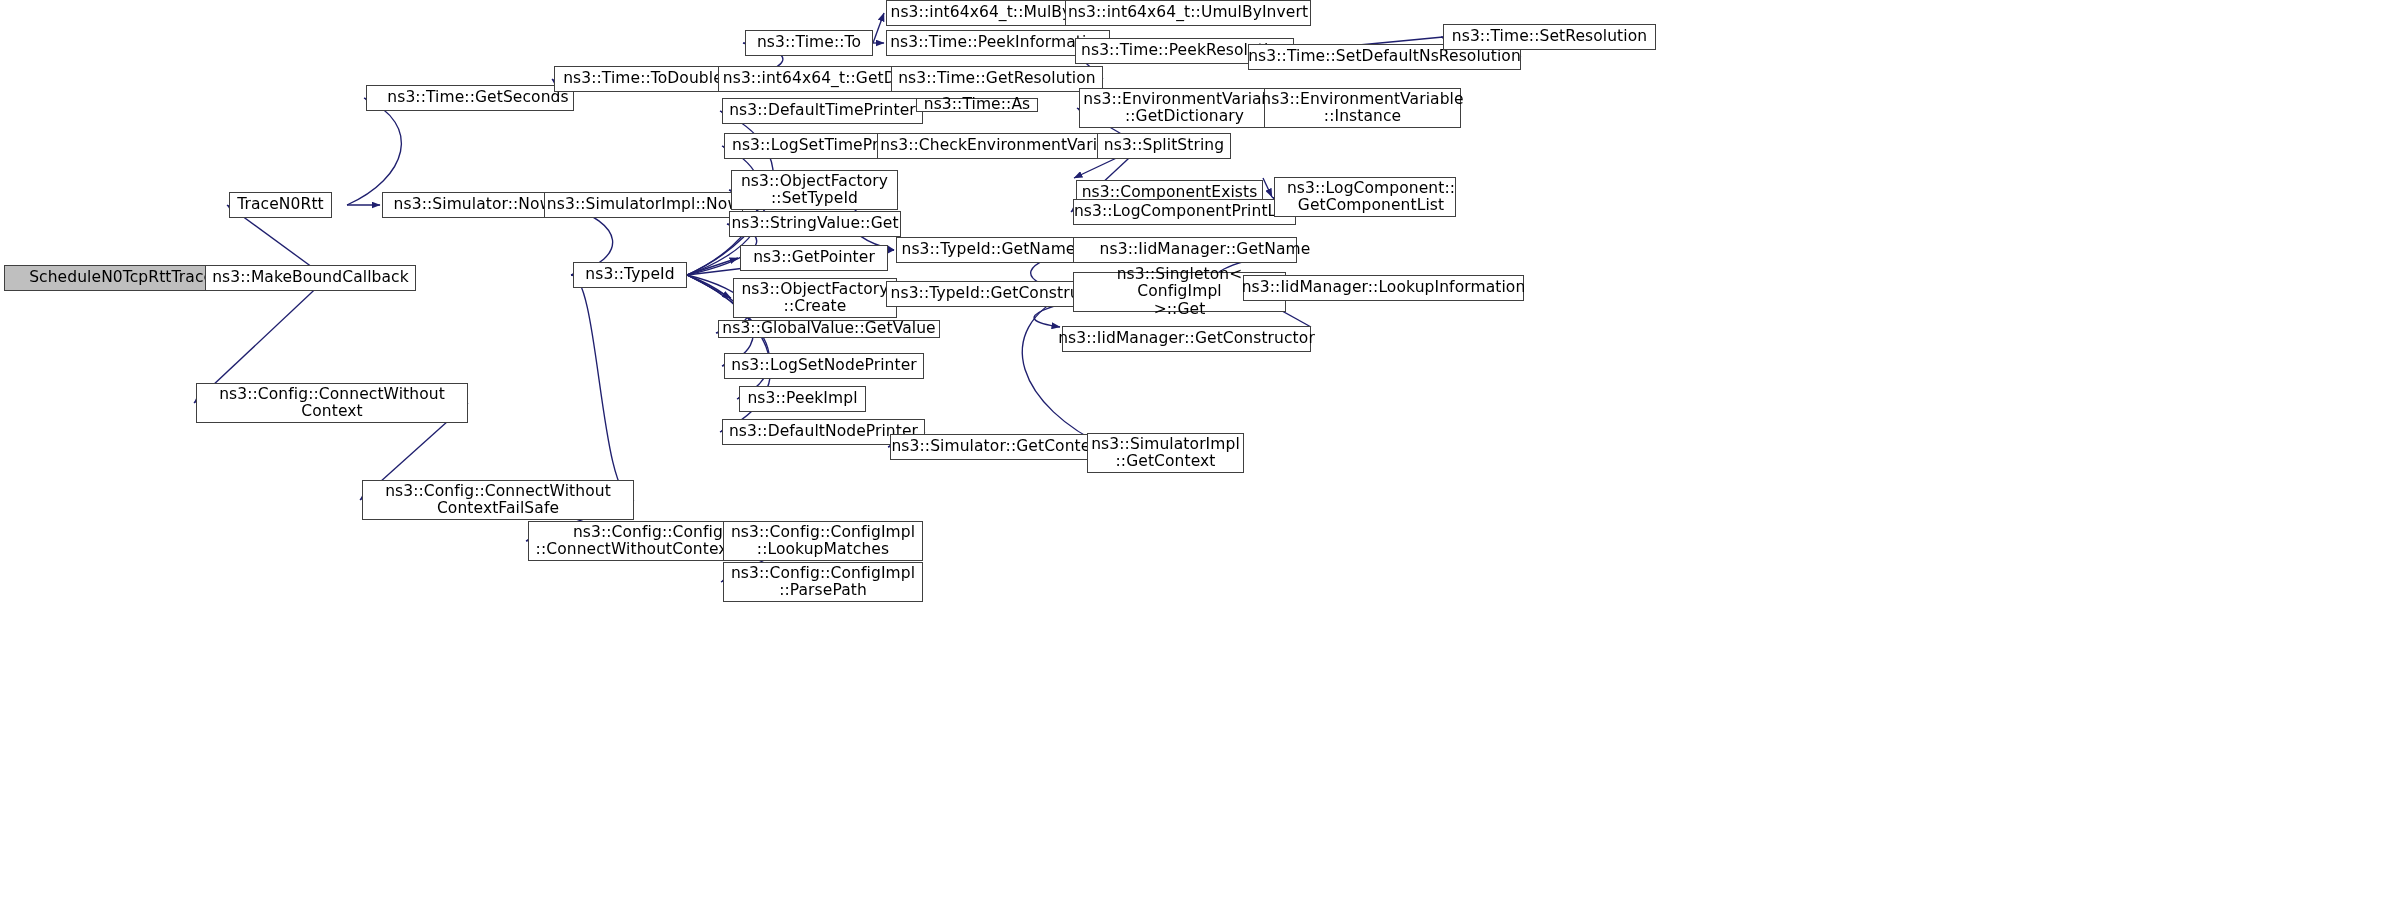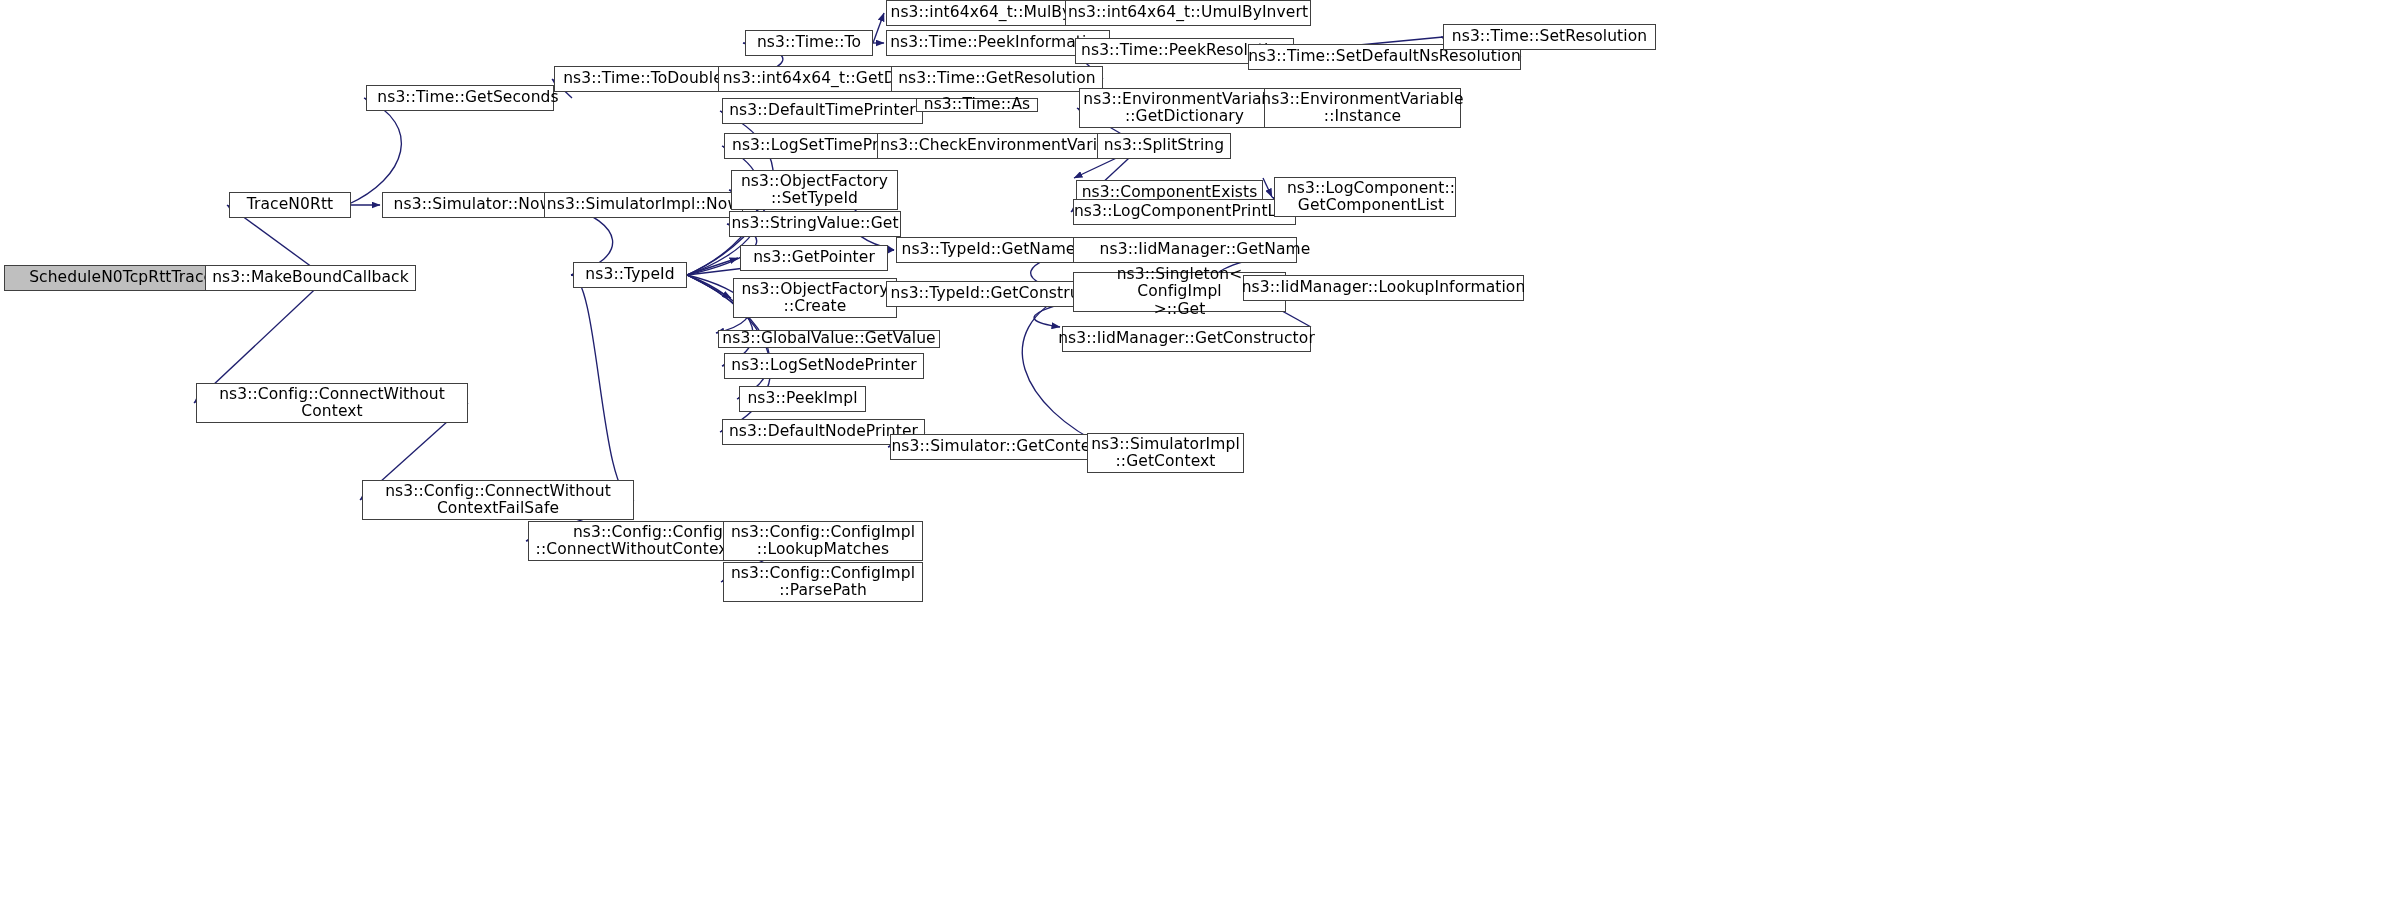--- a/index.html
+++ b/index.html
@@ -74,25 +74,25 @@
         <path d="M1107,447 L1085,453" marker-end="url(#ah)"></path>
         <path d="M1107,447 C1021.75,408.25 985.75,330.75 1071,292" marker-end="url(#ah)"></path>
         <path d="M468,403 L360,500" marker-end="url(#ah)"></path>
         <path d="M634,500 L526,541" marker-end="url(#ah)"></path>
         <path d="M634,500 C599.35,500 599.35,275 571,275" marker-end="url(#ah)"></path>
         <path d="M802,541 L721,541" marker-end="url(#ah)"></path>
         <path d="M802,541 L721,582" marker-end="url(#ah)"></path>
       </g>
   </svg>
 <div class="node root" style="left: 4px; top: 265px; width: 323px; height: 26px;">ScheduleN0TcpRttTraceConnection</div>
-    <div class="node" style="left: 229px; top: 192px; width: 122px; height: 26px;">TraceN0Rtt</div>
+    <div class="node" style="left: 229px; top: 192px; width: 103px; height: 26px;">TraceN0Rtt</div>
     <div class="node" style="left: 205px; top: 265px; width: 211px; height: 26px;">ns3::MakeBoundCallback</div>
     <div class="node" style="left: 196px; top: 383px; width: 272px; height: 40px;">ns3::Config::ConnectWithout
 Context</div>
-    <div class="node" style="left: 366px; top: 85px; width: 188px; height: 26px; padding-left: 20px;">ns3::Time::GetSeconds</div>
+    <div class="node" style="left: 366px; top: 85px; width: 208px; height: 26px; padding-left: 20px;">ns3::Time::GetSeconds</div>
     <div class="node" style="left: 382px; top: 192px; width: 182px; height: 26px;">ns3::Simulator::Now</div>
     <div class="node" style="left: 544px; top: 192px; width: 199px; height: 26px;">ns3::SimulatorImpl::Now</div>
     <div class="node" style="left: 573px; top: 262px; width: 114px; height: 26px;">ns3::TypeId</div>
     <div class="node" style="left: 554px; top: 66px; width: 178px; height: 26px;">ns3::Time::ToDouble</div>
     <div class="node" style="left: 745px; top: 30px; width: 128px; height: 26px;">ns3::Time::To</div>
     <div class="node" style="left: 718px; top: 66px; width: 226px; height: 26px;">ns3::int64x64_t::GetDouble</div>
     <div class="node" style="left: 886px; top: 0px; width: 236px; height: 26px;">ns3::int64x64_t::MulByInvert</div>
     <div class="node" style="left: 886px; top: 30px; width: 224px; height: 26px;">ns3::Time::PeekInformation</div>
     <div class="node" style="left: 891px; top: 66px; width: 212px; height: 26px;">ns3::Time::GetResolution</div>
     <div class="node" style="left: 1065px; top: 0px; width: 246px; height: 26px;">ns3::int64x64_t::UmulByInvert</div>
@@ -111,21 +111,21 @@
     <div class="node" style="left: 1076px; top: 165px; width: 187px; height: 26px; margin-top: 15px;">ns3::ComponentExists</div>
     <div class="node" style="left: 1073px; top: 199px; width: 223px; height: 26px;">ns3::LogComponentPrintList</div>
     <div class="node" style="left: 1274px; top: 177px; width: 182px; height: 40px; padding-left: 16px;">ns3::LogComponent::
 GetComponentList</div>
     <div class="node" style="left: 731px; top: 170px; width: 167px; height: 40px;">ns3::ObjectFactory
 ::SetTypeId</div>
     <div class="node" style="left: 729px; top: 211px; width: 172px; height: 26px;">ns3::StringValue::Get</div>
     <div class="node" style="left: 740px; top: 245px; width: 148px; height: 26px;">ns3::GetPointer</div>
     <div class="node" style="left: 733px; top: 278px; width: 164px; height: 40px;">ns3::ObjectFactory
 ::Create</div>
-    <div class="node" style="left: 718px; top: 320px; width: 222px; height: 18px; margin-top: 10px;">ns3::GlobalValue::GetValue</div>
+    <div class="node" style="left: 718px; top: 320px; width: 222px; height: 18px;">ns3::GlobalValue::GetValue</div>
     <div class="node" style="left: 724px; top: 353px; width: 200px; height: 26px;">ns3::LogSetNodePrinter</div>
     <div class="node" style="left: 739px; top: 386px; width: 127px; height: 26px;">ns3::PeekImpl</div>
     <div class="node" style="left: 722px; top: 419px; width: 203px; height: 26px;">ns3::DefaultNodePrinter</div>
     <div class="node" style="left: 896px; top: 237px; width: 185px; height: 26px;">ns3::TypeId::GetName</div>
     <div class="node" style="left: 886px; top: 281px; width: 229px; height: 26px;">ns3::TypeId::GetConstructor</div>
     <div class="node" style="left: 1073px; top: 237px; width: 224px; height: 26px; padding-left: 44px;">ns3::IidManager::GetName</div>
     <div class="node" style="left: 1073px; top: 272px; width: 213px; height: 40px;">ns3::Singleton&lt; ConfigImpl
 &gt;::Get</div>
     <div class="node" style="left: 1062px; top: 326px; width: 249px; height: 26px;">ns3::IidManager::GetConstructor</div>
     <div class="node" style="left: 1243px; top: 275px; width: 281px; height: 26px;">ns3::IidManager::LookupInformation</div>

